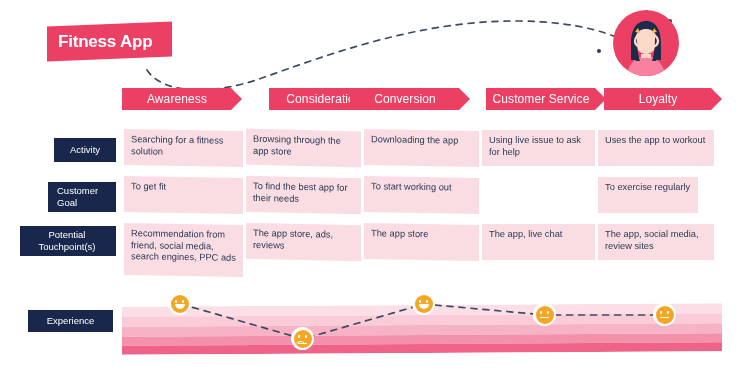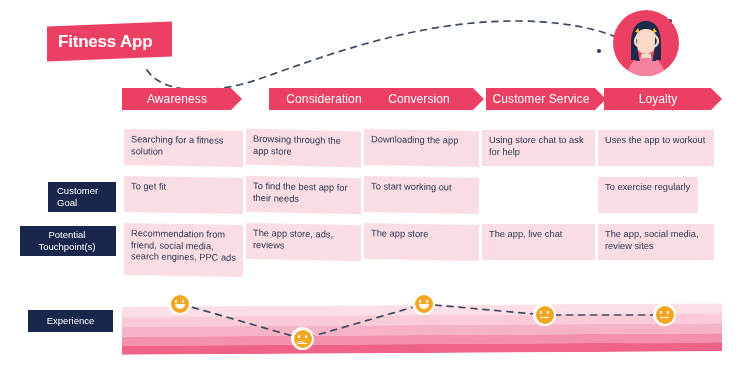--- a/index.html
+++ b/index.html
@@ -260,35 +260,36 @@
     </svg>
   </div>
 
   <div class="stage-row">
     <div class="stage-arrow" style="left:0px;   width:120px;">
         <span>Awareness</span>
       </div>
     <div class="stage-arrow" style="left:123px; width:120px;margin-left:24px;">
         <span>Consideration</span>
       </div>
-    <div class="stage-arrow" style="left:242px; width:120px;">
+    <div class="stage-arrow" style="left:228px; width:120px;">
         <span>Conversion</span>
       </div>
     <div class="stage-arrow" style="left:364px; width:120px;">
         <span>Customer Service</span>
       </div>
     <div class="stage-arrow" style="left:482px; width:118px;">
         <span>Loyalty</span>
       </div>
   </div>
 
+  <div class="row-label" style="left:54px; top:138px; width:62px; height:24px;">Activity</div>
   <div class="cell" style="left:124px; top:130px; width:119px; height:36px; transform: skewY(0.9deg);">Searching for a fitness solution</div>
   <div class="cell" style="left:246px; top:130px; width:115px; height:36px; transform: skewY(1.4deg);">Browsing through the app store</div>
   <div class="cell" style="left:364px; top:130px; width:115px; height:36px; transform: skewY(0.9deg);">Downloading the app</div>
-  <div class="cell" style="left:482px; top:130px; width:113px; height:36px;">Using store chat to ask for help</div>
+  <div class="cell" style="left:482px; top:130px; width:113px; height:36px;">Using live issue to ask for help</div>
   <div class="cell" style="left:598px; top:130px; width:116px; height:36px;">Uses the app to workout</div>
 
   <div class="row-label" style="left:48px; top:182px; width:68px; height:30px; justify-content:flex-start; text-align:left; padding-left:9px;">Customer Goal</div>
   <div class="cell" style="left:124px; top:177px; width:119px; height:36px; transform: skewY(0.9deg);">To get fit</div>
   <div class="cell" style="left:246px; top:177px; width:115px; height:36px; transform: skewY(1.2deg);">To find the best app for their needs</div>
   <div class="cell" style="left:364px; top:177px; width:115px; height:36px; transform: skewY(0.9deg);">To start working out</div>
   <div class="cell" style="left:598px; top:177px; width:100px; height:36px;">To exercise regularly</div>
 
   <div class="row-label" style="left:20px; top:226px; width:96px; height:30px; justify-content:flex-start; text-align:center; padding-left:4px;">Potential Touchpoint(s)</div>
   <div class="cell" style="left:124px; top:224px; width:119px; height:52px; transform: skewY(0.9deg);">Recommendation from friend, social media, search engines, PPC ads</div>

